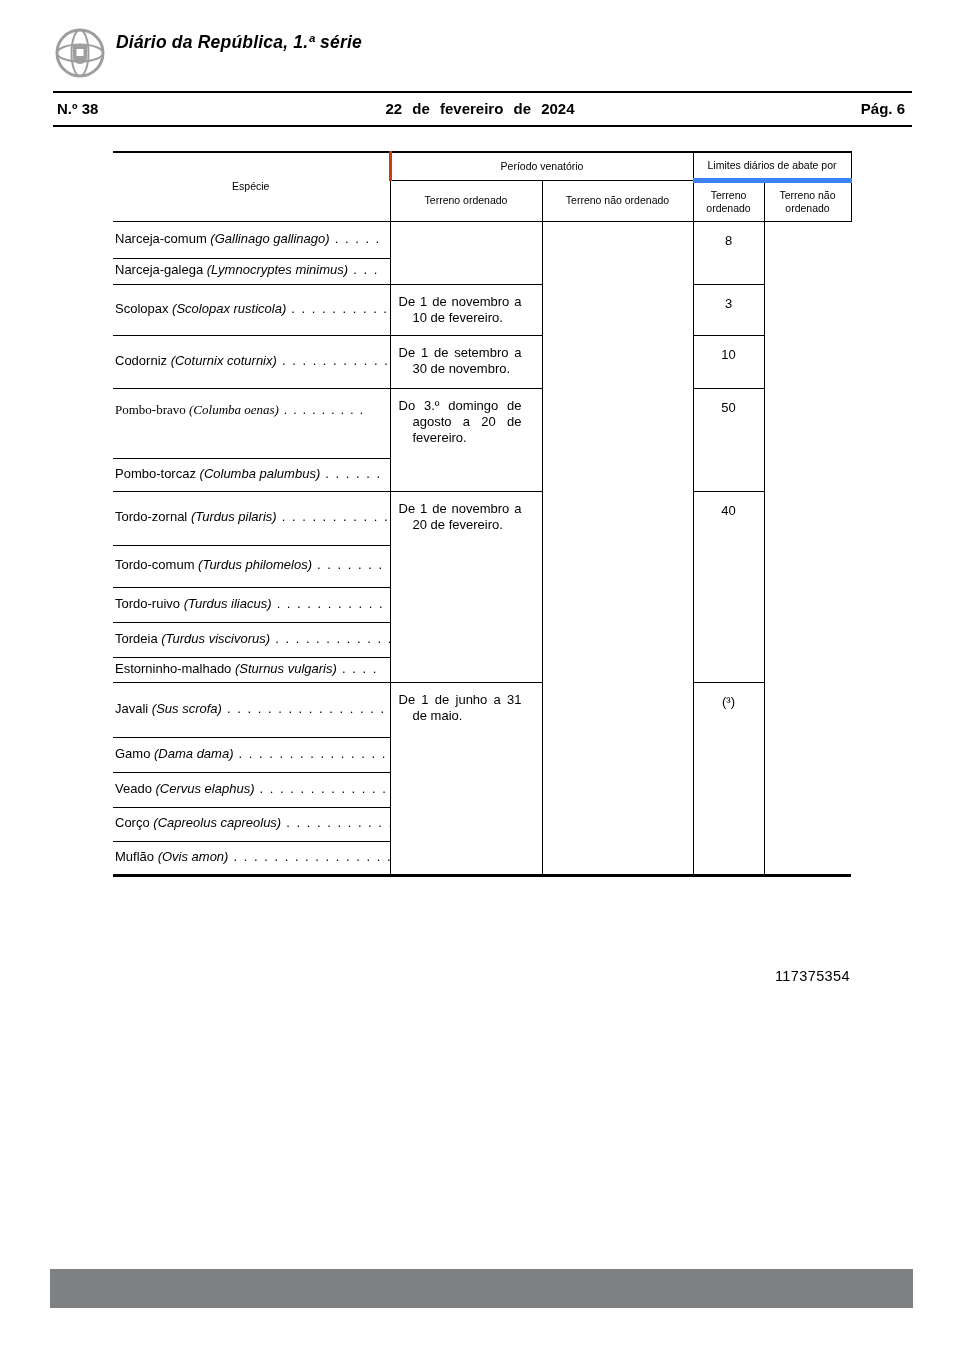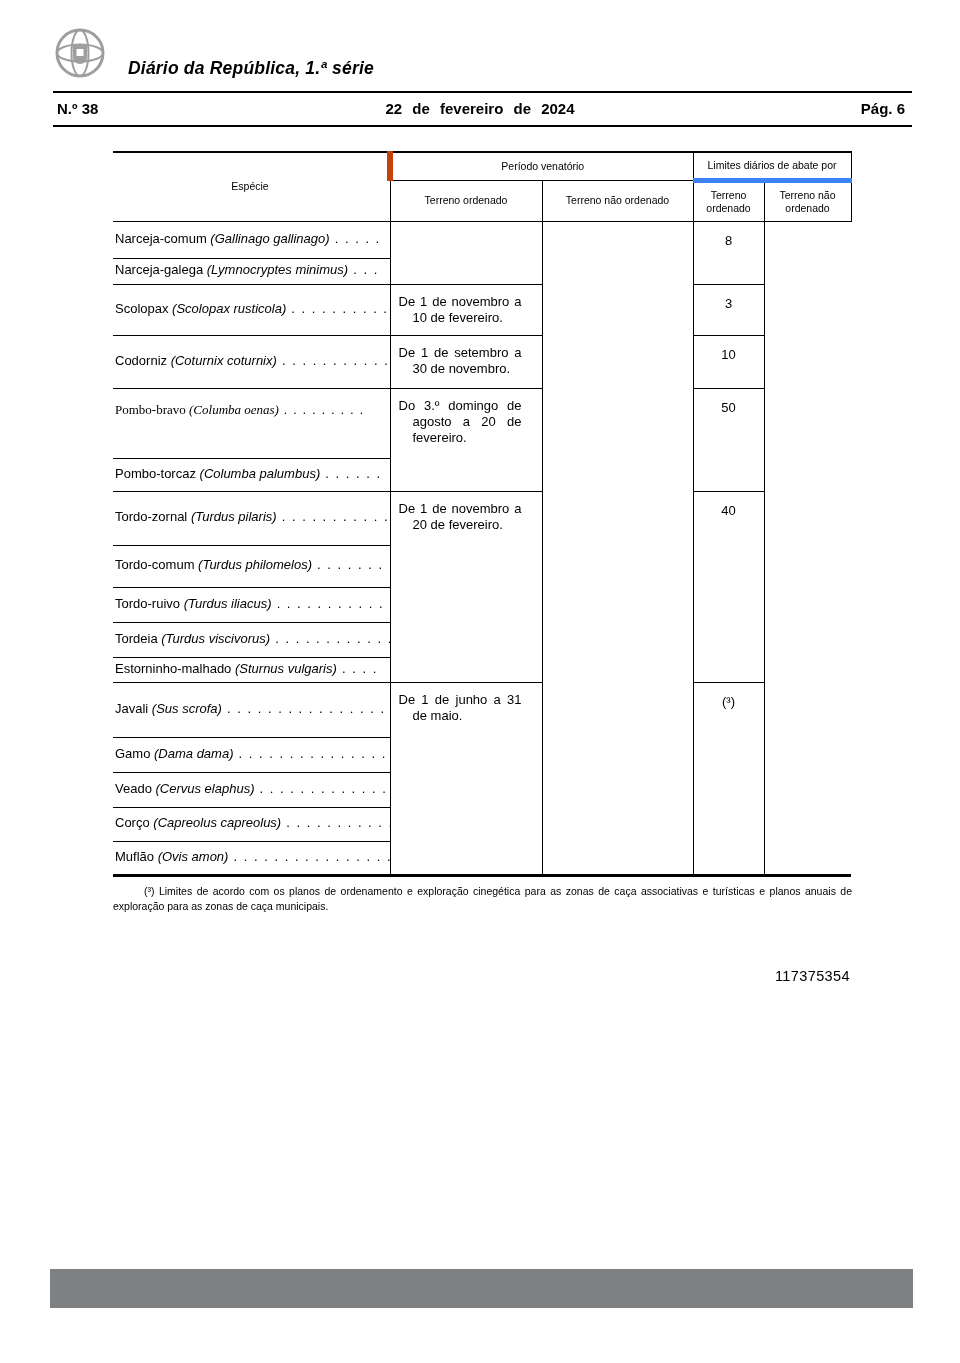--- a/index.html
+++ b/index.html
@@ -3,36 +3,36 @@
 <meta charset="utf-8">
 <style>
   * { margin:0; padding:0; box-sizing:border-box; }
   html,body { background:#ffffff; }
   .page {
     position:relative; width:960px; height:1363px; background:#ffffff;
     font-family:"Liberation Sans", sans-serif; color:#000; overflow:hidden;
   }
   
   .logo { position:absolute; left:53px; top:25px; width:54px; height:56px; }
-  .masthead-title { position:absolute; left:116px; top:58px; font-size:17.5px; font-weight:bold; font-style:italic; letter-spacing:0.2px;margin-left:12px; }
+  .masthead-title { position:absolute; left:116px; top:32px; font-size:17.5px; font-weight:bold; font-style:italic; letter-spacing:0.2px; }
   .rule-top    { position:absolute; left:53px; top:91px;  width:859px; height:2px; background:#000; }
   .rule-bottom { position:absolute; left:53px; top:125px; width:859px; height:2px; background:#000; }
   .issue  { position:absolute; left:57px;  top:100px; font-weight:bold; font-size:15px; }
   .dateline { position:absolute; left:0; top:100px; width:960px; text-align:center; font-weight:bold; font-size:15px; word-spacing:6px; }
   .pagelabel { position:absolute; right:55px; top:100px; font-weight:bold; font-size:15px; }
   
   table.gtable {
     position:absolute; left:113px; top:151px; width:738px;
     border-collapse:collapse; table-layout:fixed;
     border-top:2px solid #000; border-bottom:3px solid #000;
   }
   .gtable th, .gtable td { padding:0; font-weight:normal; }
   .gtable thead th { font-size:10.5px; line-height:13px; text-align:center; vertical-align:middle; }
   th.h-especie { border-bottom:1px solid #000; }
-  th.h-periodo { border-left:6px solid #c2410c; border-right:1px solid #000; border-bottom:1px solid #000; }
+  th.h-periodo { border-left:3px solid #c2410c; border-right:1px solid #000; border-bottom:1px solid #000; }
   th.h-limites { border-right:1px solid #000; border-bottom:5px solid #3b82f6;margin-left:8px; }
   tr.hrow1 { height:28px; }
   tr.hrow2 { height:41px; }
   th.h2-po { border-left:1px solid #000; border-right:1px solid #000; border-bottom:1px solid #000; }
   th.h2-pn { border-right:1px solid #000; border-bottom:1px solid #000; }
   th.h2-lo { border-right:1px solid #000; border-bottom:1px solid #000; padding:0 4px; }
   th.h2-ln { border-right:1px solid #000; border-bottom:1px solid #000; padding:0 4px; }
   td.sp {
     border-bottom:1px solid #000; font-size:13px; vertical-align:middle;
     padding:2px 2px 5px 2px; white-space:nowrap; overflow:hidden;
@@ -163,20 +163,19 @@
       <tr style="height:34px">
         <td class="sp"><span>Corço </span><span class="lat">(Capreolus capreolus)</span><span class="dots"> . . . . . . . . . . . .</span></td>
       </tr>
       <tr style="height:34px">
         <td class="sp"><span>Muflão </span><span class="lat">(Ovis amon)</span><span class="dots"> . . . . . . . . . . . . . . . . . .</span></td>
       </tr>
     </tbody>
   </table>
 
   <div class="footnotes">
-    <p>(³) Limites de acordo com os planos de ordenamento e exploração cinegética para as zonas de caça associativas e turísticas e planos anuais de exploração para as zonas de caça municipais.</p>
   </div>
 
   <div class="docnum">117375354</div>
 
   <div class="graybar" style="background: rgb(127, 128, 130);"></div>
 
 </div>
 
 </body></html>

